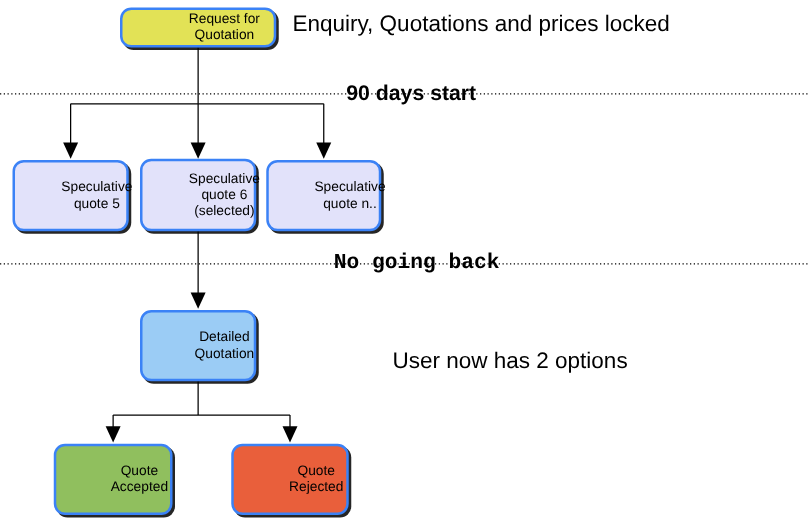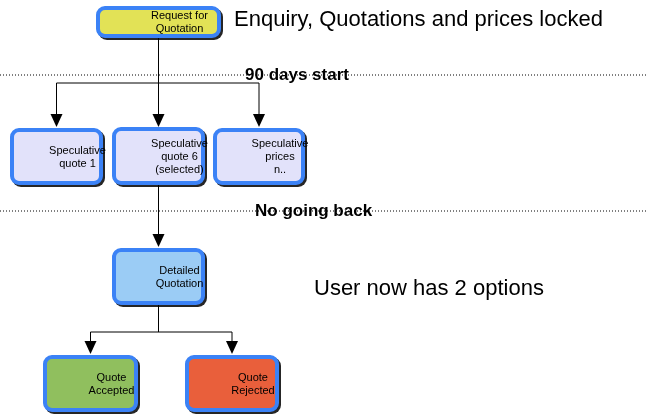--- a/index.html
+++ b/index.html
@@ -14,21 +14,21 @@
     background: #ffffff;
     overflow: hidden;
   }
   #connectors {
     position: absolute;
     left: 0; top: 0;
     width: 648px; height: 416px;
   }
   .node {
     position: absolute;
-    border: 4px solid #3b82f6;
+    border: 2px solid #3b82f6;
     border-radius: 9px;
     box-shadow: 2px 2px 0 rgba(0,0,0,0.85);
     display: flex;
     flex-direction: column;
     align-items: center;
     justify-content: center;
     text-align: center;
     font-size: 11px;
     line-height: 13px;
     color: #000;
@@ -38,39 +38,40 @@
   .node-request   { left: 96px;  top: 6px;   width: 125px; height: 32px; }
   .node-spec1     { left: 10px;  top: 128px; width: 93px;  height: 57px; }
   .node-spec2     { left: 112px; top: 127px; width: 93px;  height: 58px; }
   .node-spec3     { left: 213px; top: 128px; width: 92px;  height: 57px; }
   .node-detailed  { left: 112px; top: 248px; width: 93px;  height: 57px; }
   .node-accepted  { left: 43px;  top: 355px; width: 95px;  height: 57px; }
   .node-rejected  { left: 185px; top: 355px; width: 94px;  height: 57px; }
 
   .annotation {
     position: absolute;
-    font-size: 22px;
+    font-size: 18px;
     line-height: 28px;
     color: #000;
     white-space: nowrap;
   }
   .ann-enquiry    { left: 234px; top: 5px; }
   .ann-view-all   { left: 321px; top: 130px; }
   .ann-options    { left: 314px; top: 274px; }
 
   .divider-label {
     position: absolute;
     font-size: 17px;
     line-height: 17px;
     font-weight: bold;
     color: #000;
     white-space: nowrap;
+    margin-left: 32px;
   }
   .lbl-days-start   { left: 245px; top: 66px; }
-  .lbl-no-going-back{ left: 255px; top: 202px; }
+  .lbl-no-going-back{ left: 235px; top: 202px; font-family: Liberation Mono, monospace; }
 </style>
 </head>
 <body>
 
 <div id="canvas">
 
   <svg id="connectors" viewBox="0 0 648 416" xmlns="http://www.w3.org/2000/svg">
 
     <line x1="0" y1="75" x2="648" y2="75" stroke="#000" stroke-width="1" stroke-dasharray="1 2"></line>
     <line x1="0" y1="211" x2="648" y2="211" stroke="#000" stroke-width="1" stroke-dasharray="1 2"></line>
@@ -102,32 +103,32 @@
     </g>
   </svg>
 
   <div class="node node-request" style="background-color: rgb(226, 226, 86);">
     <span>Request for</span>
     <span>Quotation</span>
   </div>
 
   <div class="node node-spec1" style="background-color: rgb(226, 226, 250);">
     <span>Speculative</span>
-    <span>quote 1</span>
+    <span>quote 5</span>
   </div>
 
   <div class="node node-spec2" style="background-color: rgb(226, 226, 250);">
     <span>Speculative</span>
     <span>quote 6</span>
     <span>(selected)</span>
   </div>
 
   <div class="node node-spec3" style="background-color: rgb(226, 226, 250);">
     <span>Speculative</span>
-    <span>prices n..</span>
+    <span>quote n..</span>
   </div>
 
   <div class="node node-detailed" style="background-color: rgb(155, 204, 245);">
     <span>Detailed</span>
     <span>Quotation</span>
   </div>
 
   <div class="node node-accepted" style="background-color: rgb(144, 191, 94);">
     <span>Quote</span>
     <span>Accepted</span>

